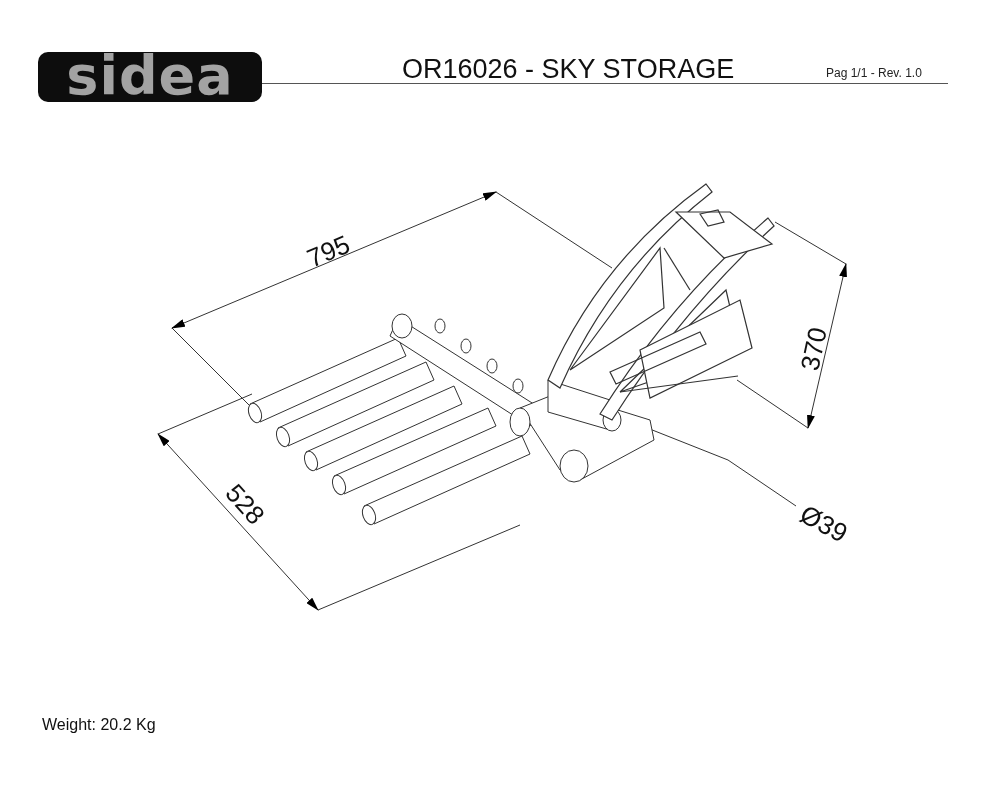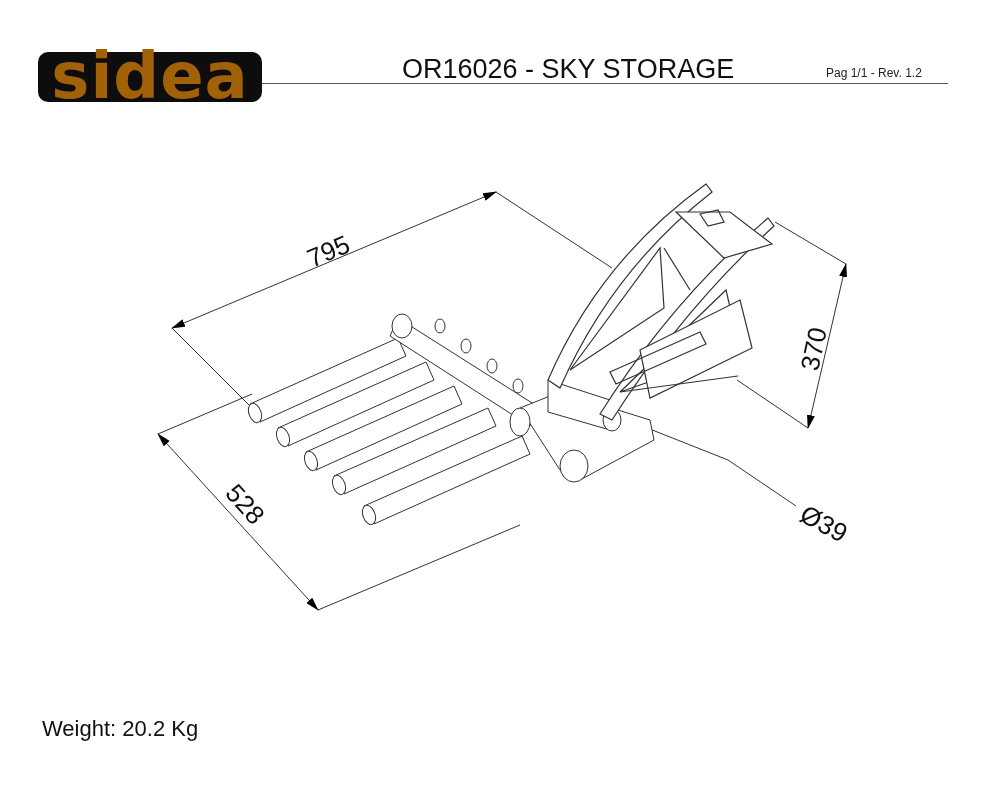--- a/index.html
+++ b/index.html
@@ -1,34 +1,34 @@
 <!DOCTYPE html>
 <html><head>
   <meta charset="utf-8">
   <style>
     html, body { margin: 0; padding: 0; background: #ffffff; }
     body { width: 1000px; height: 800px; position: relative; overflow: hidden; font-family: "Liberation Sans", sans-serif; color: #111; }
     .logo { position: absolute; left: 38px; top: 52px; width: 224px; height: 50px; background: #0d0d0d; border-radius: 10px; }
-    .logo-text { position: absolute; left: 0; top: -6px; width: 224px; text-align: center; font-family: "DejaVu Sans", sans-serif; font-weight: bold; font-size: 64px; letter-spacing: 1px; color: #a16207; line-height: 60px; }
+    .logo-text { position: absolute; left: 0; top: -6px; width: 224px; text-align: center; font-family: "DejaVu Sans", sans-serif; font-weight: bold; font-size: 54px; letter-spacing: 1px; color: #a3a3a3; line-height: 60px; }
     .header-rule { position: absolute; left: 262px; top: 83px; width: 686px; height: 1px; background: #555; }
     .title { position: absolute; left: 402px; top: 54px; font-size: 27px; color: #111; }
     .page-info { position: absolute; left: 826px; top: 66px; font-size: 12px; color: #222; }
-    .weight { position: absolute; left: 42px; top: 716px; font-size: 22px; color: #111; }
+    .weight { position: absolute; left: 42px; top: 716px; font-size: 16px; color: #111; }
     svg.drawing { position: absolute; left: 0; top: 0; }
     .dim-text { font-family: "Liberation Sans", sans-serif; font-size: 26px; fill: #111; }
   </style>
 </head>
 <body>
 
 <div class="logo">
   <div class="logo-text">sidea</div>
 </div>
 <div class="header-rule"></div>
 <div class="title">OR16026 - SKY STORAGE</div>
-<div class="page-info">Pag 1/1 - Rev. 1.2</div>
+<div class="page-info">Pag 1/1 - Rev. 1.0</div>
 
 <svg class="drawing" width="1000" height="800" viewBox="0 0 1000 800">
   <defs>
     <marker id="arr" markerWidth="14" markerHeight="8" refX="13" refY="4" orient="auto" markerUnits="userSpaceOnUse">
       <path d="M0,0 L14,4 L0,8 Z" fill="#000"></path>
     </marker>
     <marker id="arrs" markerWidth="14" markerHeight="8" refX="1" refY="4" orient="auto" markerUnits="userSpaceOnUse">
       <path d="M14,0 L0,4 L14,8 Z" fill="#000"></path>
     </marker>
   </defs>

